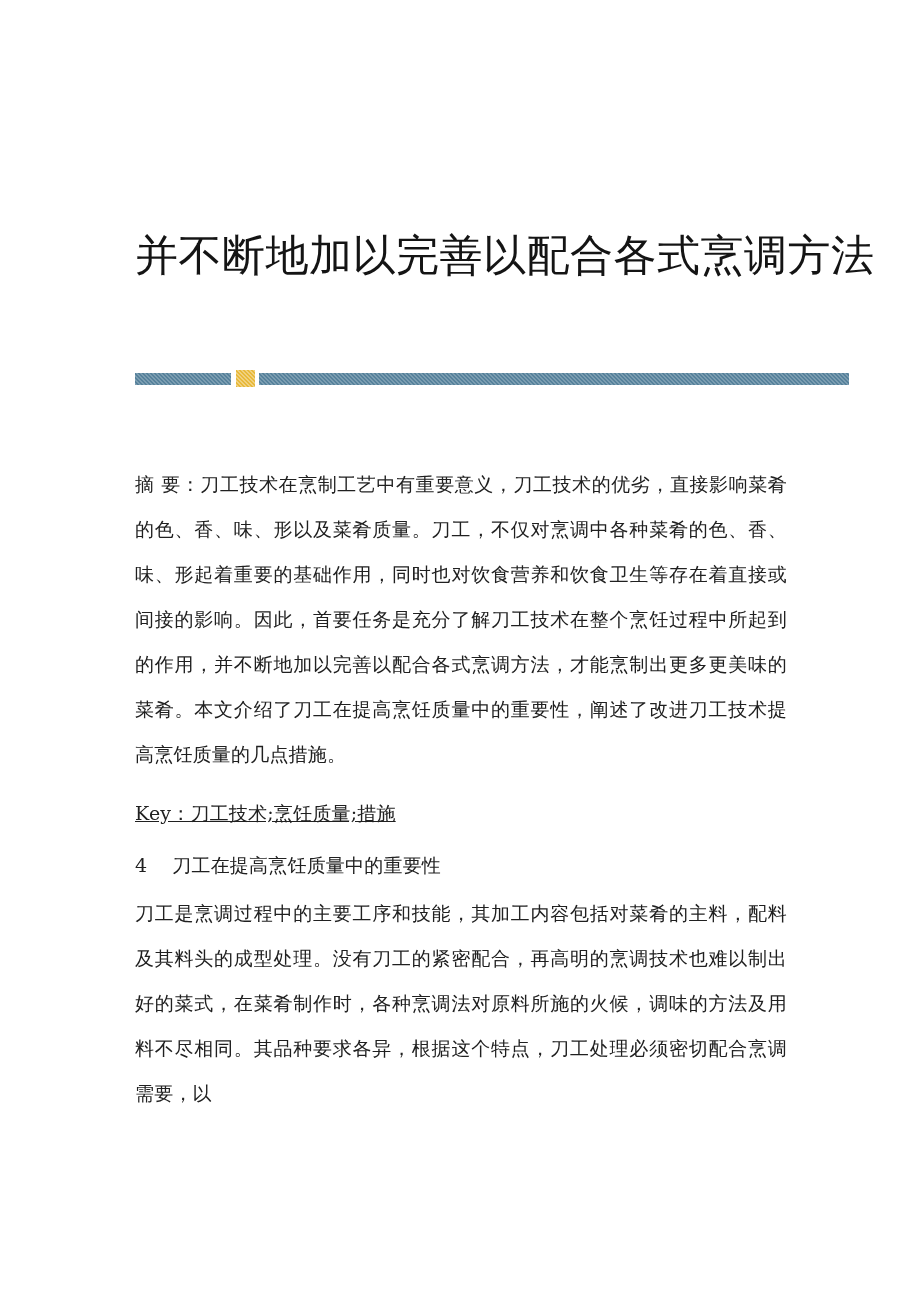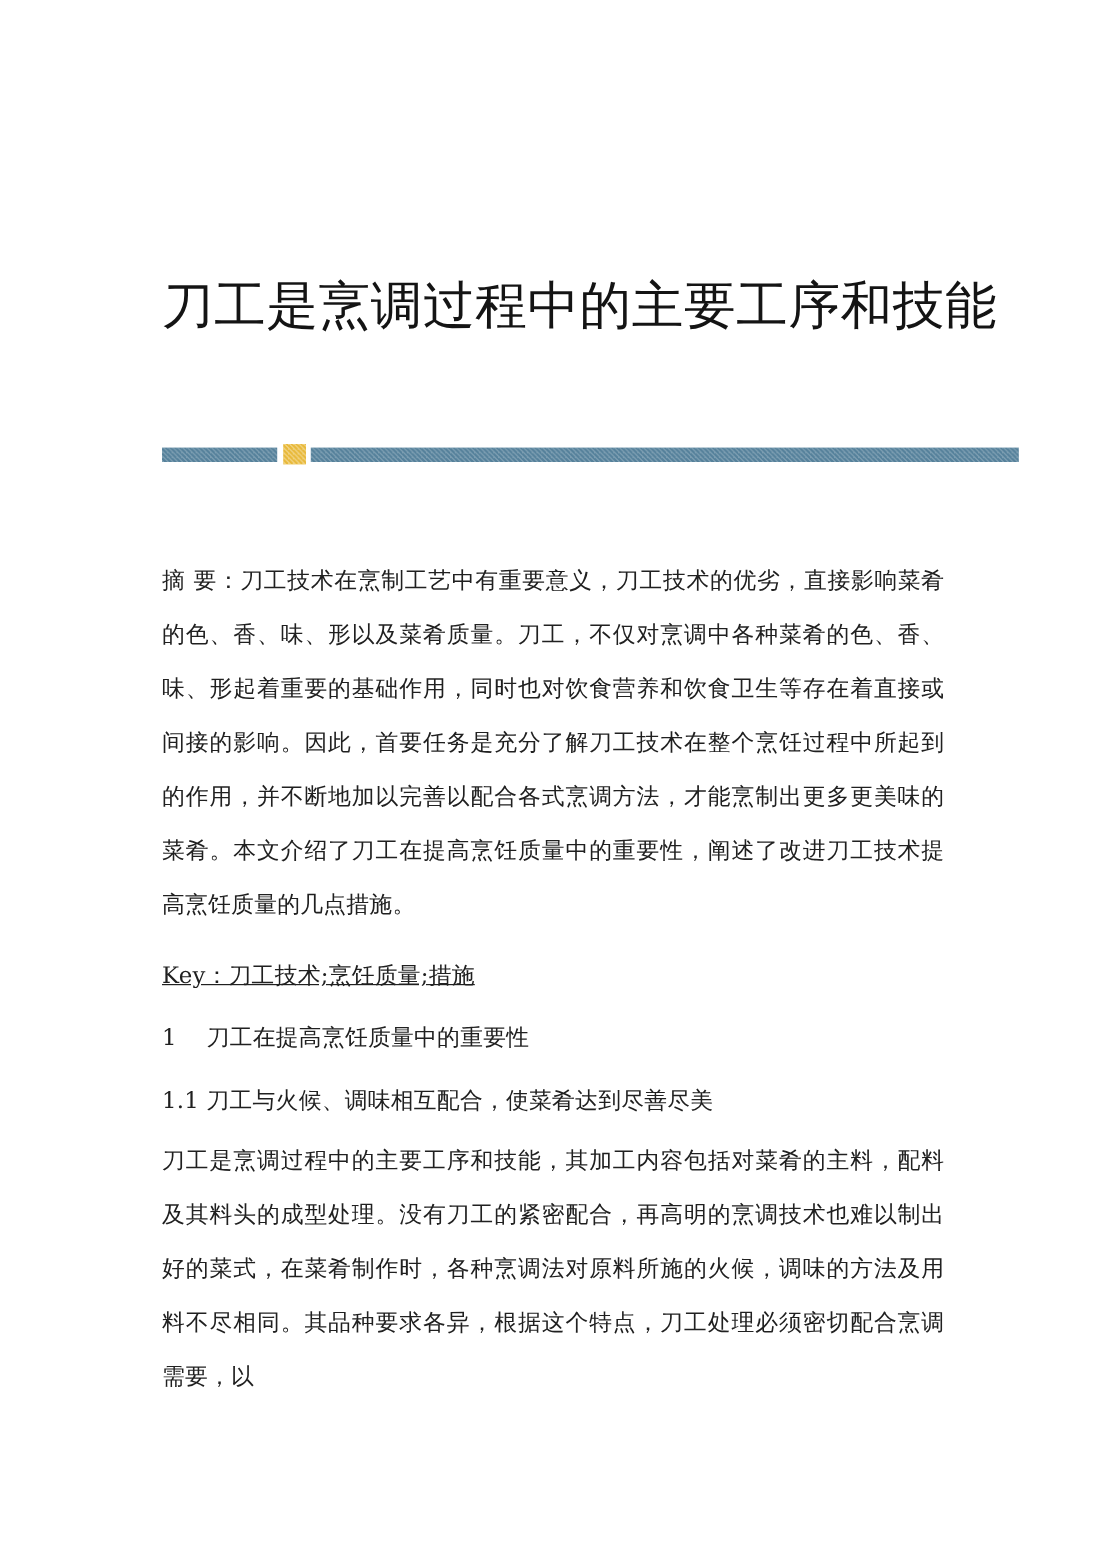--- a/index.html
+++ b/index.html
@@ -134,35 +134,34 @@
     text-justify: inter-character;
     margin: 0;
     letter-spacing: 0.2px;
   }
 </style>
 </head>
 <body>
 
 <div class="page">
 
-  <h1 class="doc-title">刀工是烹调过程中的主要工序和技能</h1>
+  <h1 class="doc-title">并不断地加以完善以配合各式烹调方法</h1>
 
   <div class="divider-wrap">
     <div class="divider-bar left"></div>
     <div class="divider-gem"></div>
     <div class="divider-bar right"></div>
   </div>
 
   <div class="content">
 
     <p class="para loose">摘 要：刀工技术在烹制工艺中有重要意义，刀工技术的优劣，直接影响菜肴的色、香、味、形以及菜肴质量。刀工，不仅对烹调中各种菜肴的色、香、味、形起着重要的基础作用，同时也对饮食营养和饮食卫生等存在着直接或间接的影响。因此，首要任务是充分了解刀工技术在整个烹饪过程中所起到的作用，并不断地加以完善以配合各式烹调方法，才能烹制出更多更美味的菜肴。本文介绍了刀工在提高烹饪质量中的重要性，阐述了改进刀工技术提高烹饪质量的几点措施。</p>
 
     <p class="keywords">Key：刀工技术;烹饪质量;措施</p>
 
-    <p class="heading-1">1    刀工在提高烹饪质量中的重要性</p>
+    <p class="heading-1">4    刀工在提高烹饪质量中的重要性</p>
 
-    <p class="heading-2">1.1 刀工与火候、调味相互配合，使菜肴达到尽善尽美</p>
 
     <p class="body-para">刀工是烹调过程中的主要工序和技能，其加工内容包括对菜肴的主料，配料及其料头的成型处理。没有刀工的紧密配合，再高明的烹调技术也难以制出好的菜式，在菜肴制作时，各种烹调法对原料所施的火候，调味的方法及用料不尽相同。其品种要求各异，根据这个特点，刀工处理必须密切配合烹调需要，以</p>
 
   </div>
 
 </div>
 
 </body></html>

